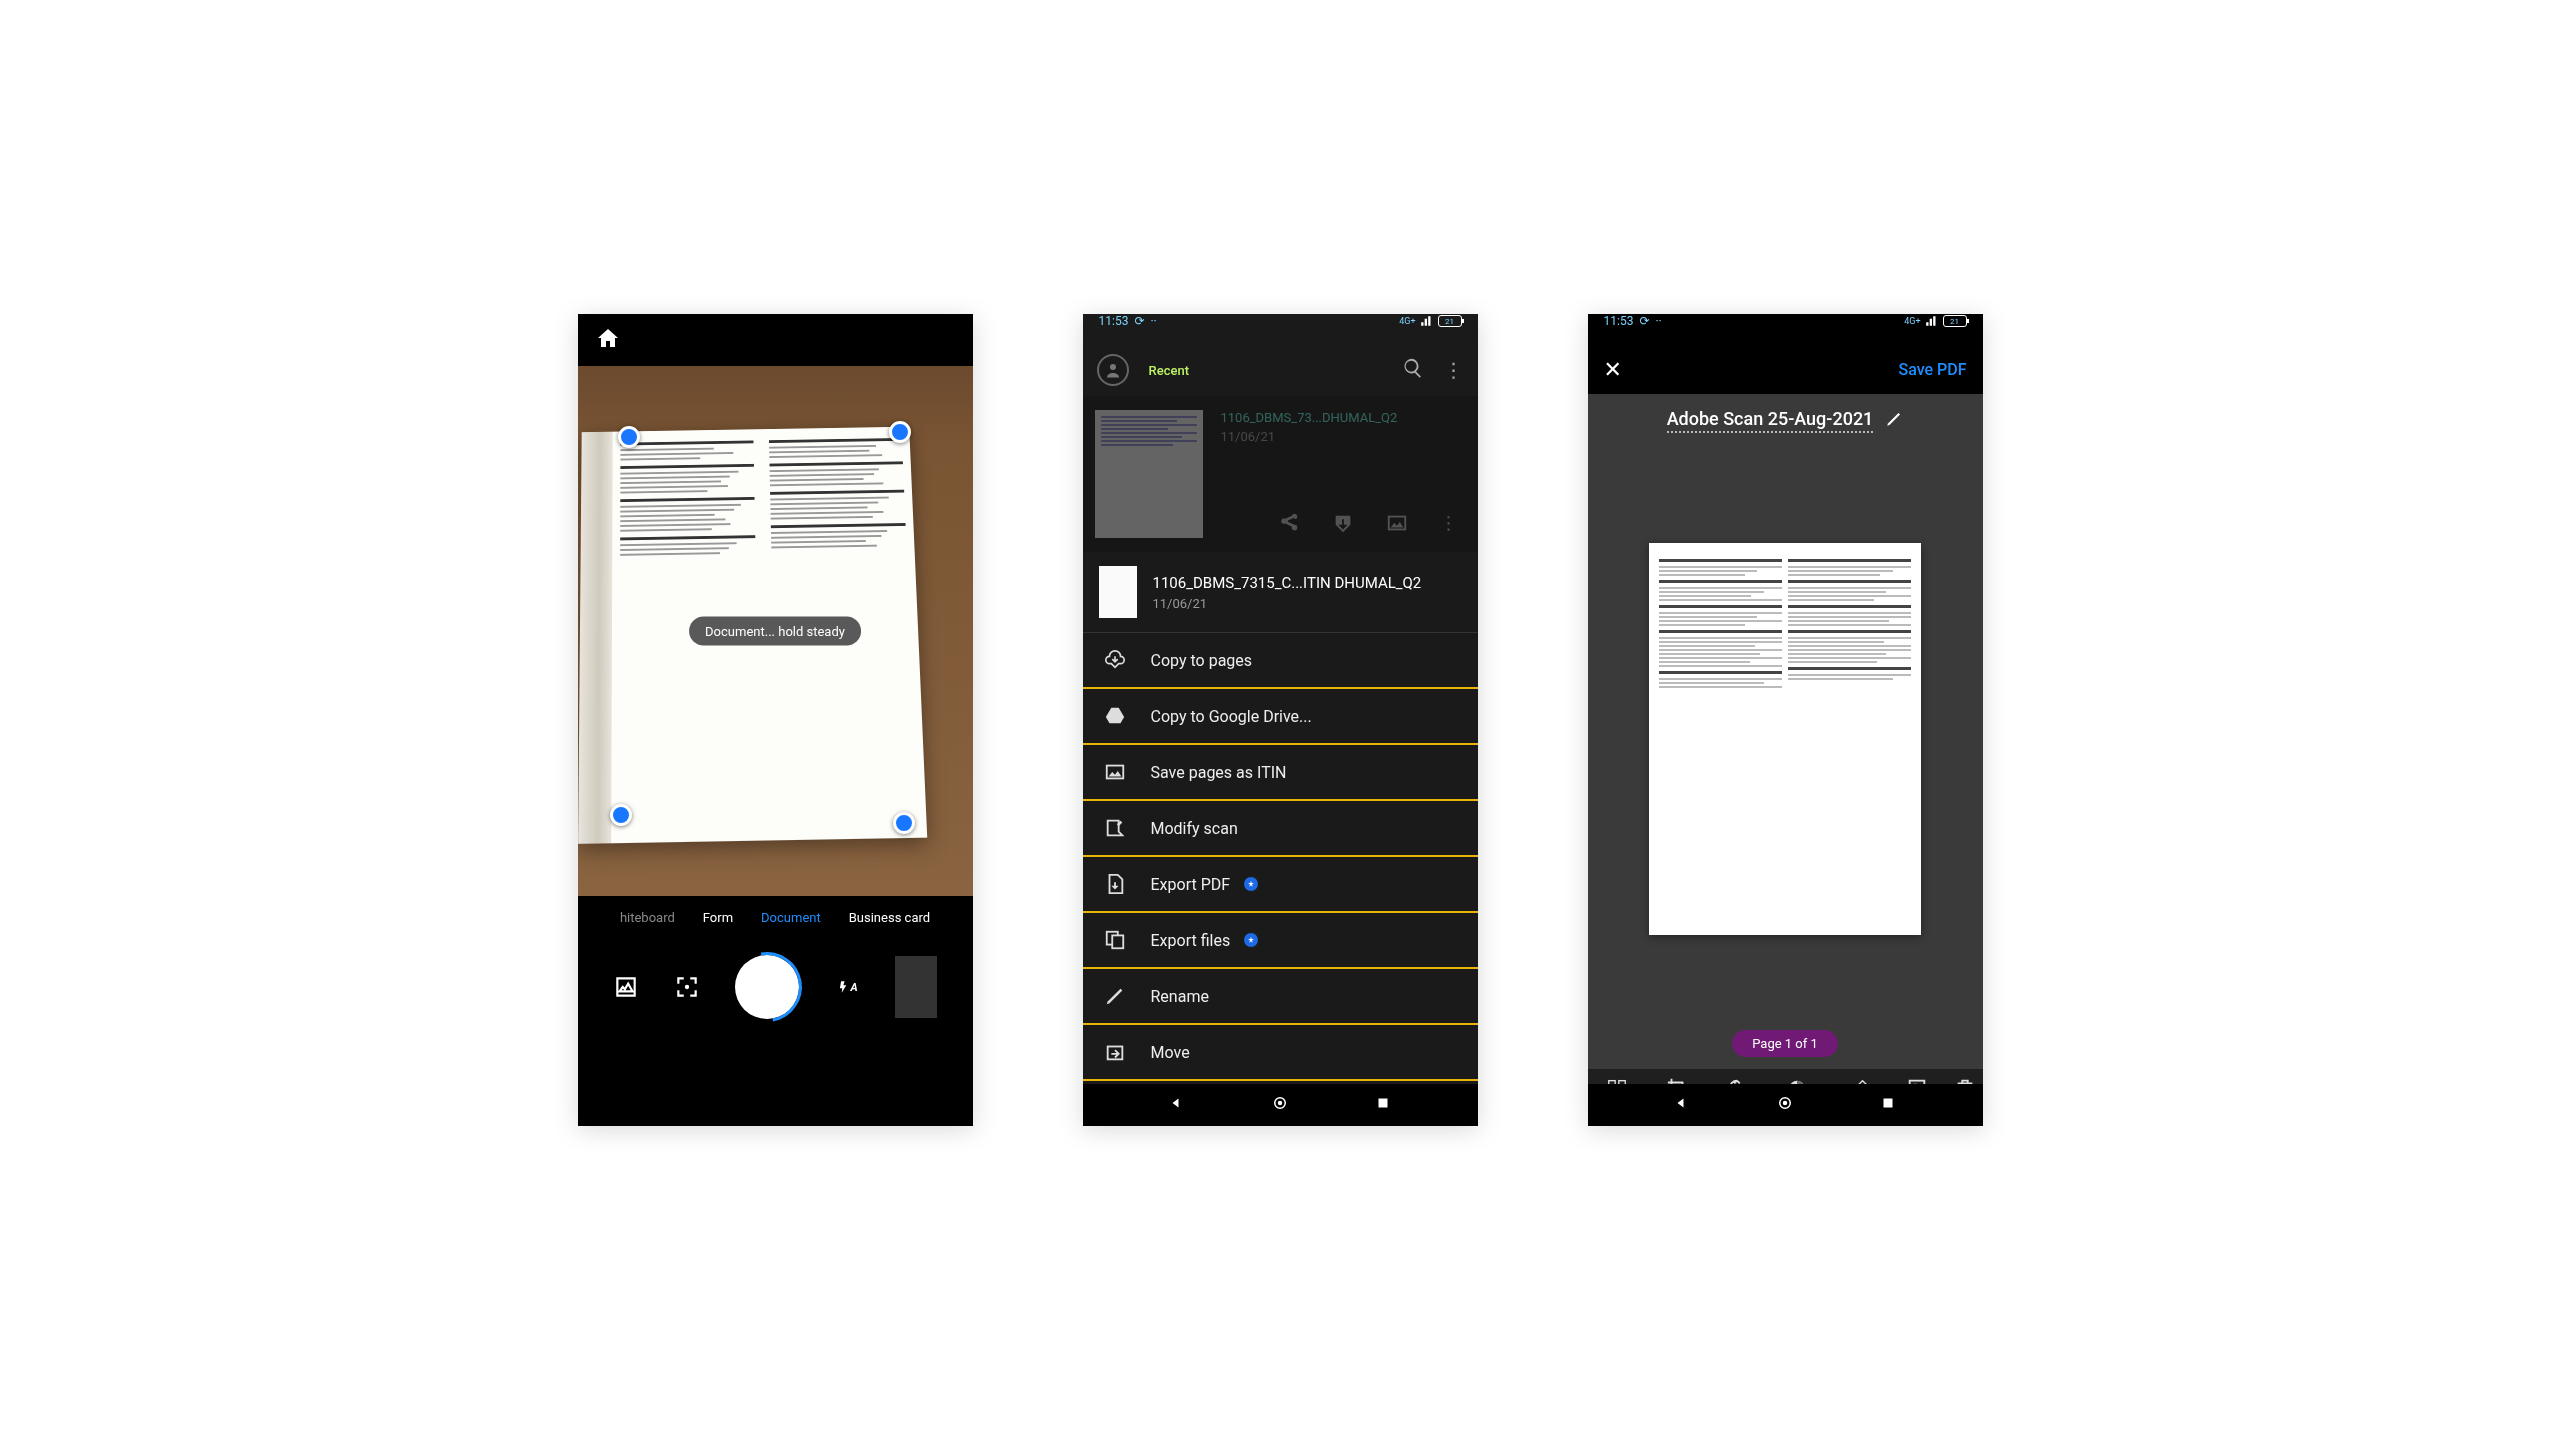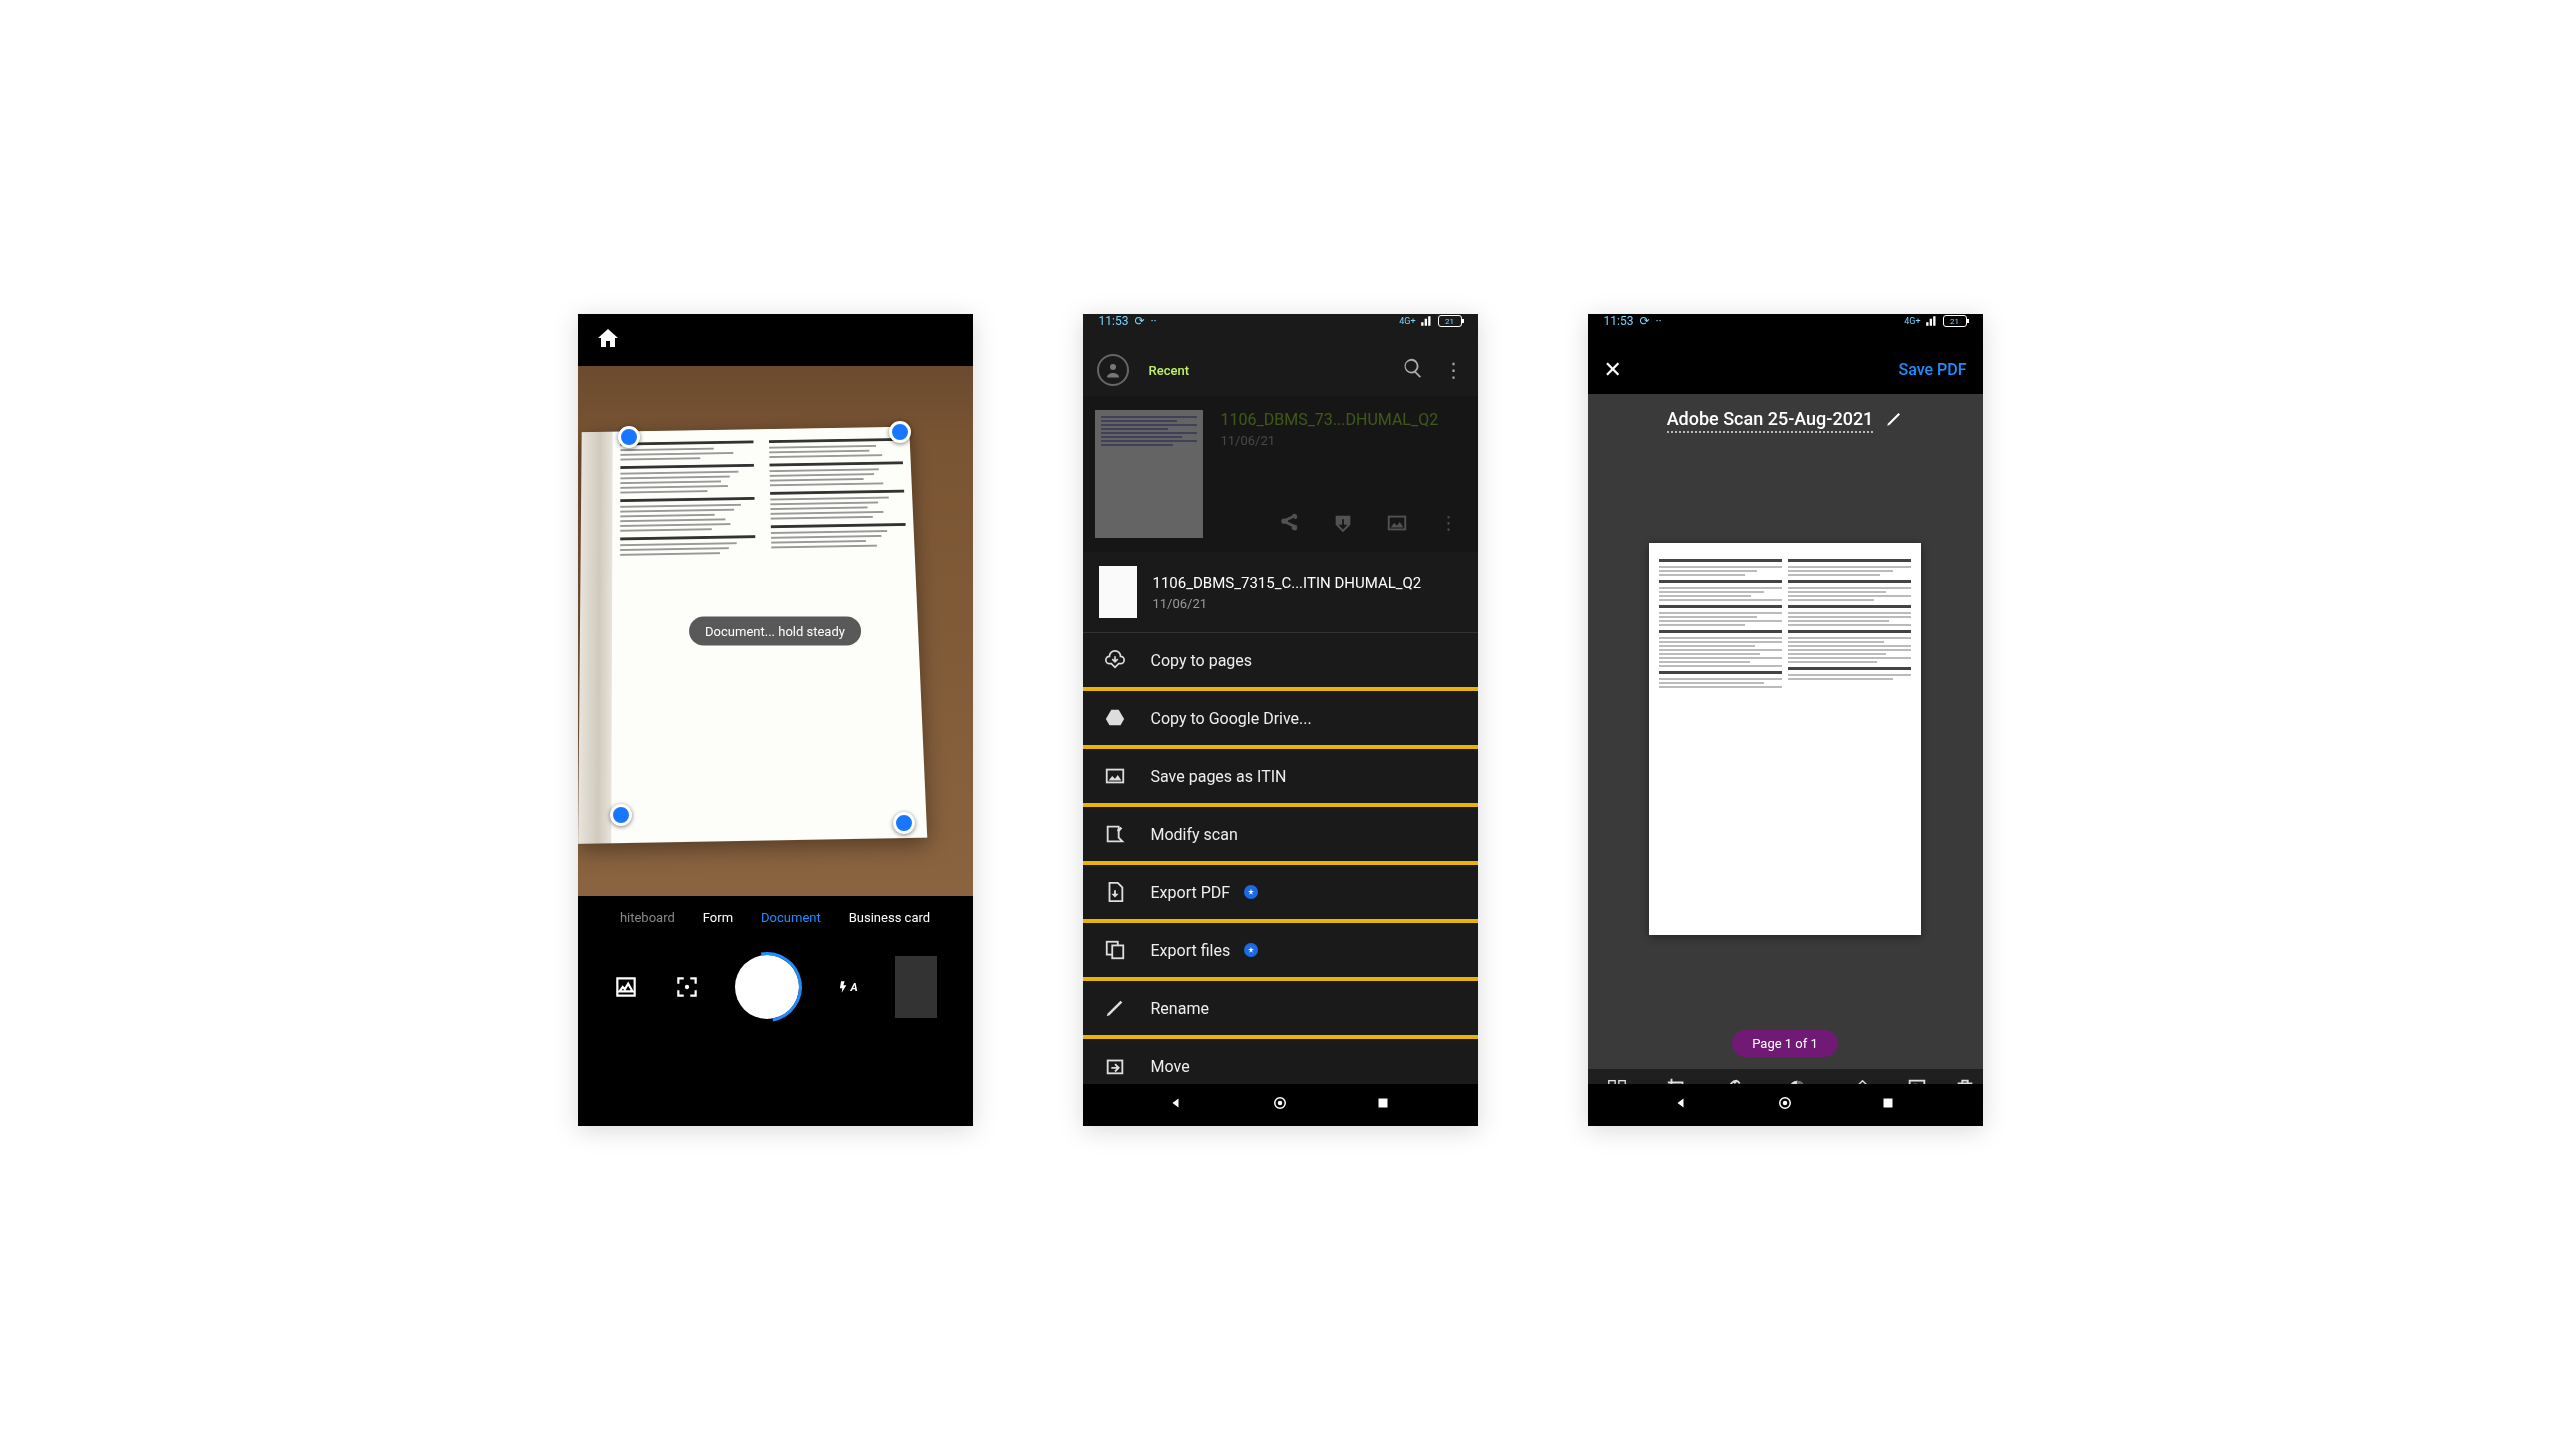--- a/index.html
+++ b/index.html
@@ -36,29 +36,29 @@
     .p2 .statusbar .left, .p3 .statusbar .left { display:flex; align-items:center; gap:6px; }
     .p2 .statusbar .right, .p3 .statusbar .right { display:flex; align-items:center; gap:4px; }
     .p2 .toolbar { height: 52px; display:flex; align-items:center; padding: 0 14px; gap: 20px; }
     .p2 .toolbar .avatar { width: 32px; height: 32px; border: 2px solid #666; border-radius: 50%; display:flex; align-items:center; justify-content:center; }
     .p2 .toolbar .title { flex:1; color:#bef264; font-size:13px; font-weight:500; }
     .p2 .card { padding: 14px 16px 14px 12px; display:flex; gap: 18px; }
     .p2 .card.dim { opacity: 0.35; background:#111; }
     .p2 .thumb { width: 108px; height: 128px; background: #eee; display:flex; flex-direction:column; padding: 6px; gap:2px; }
     .p2 .thumb .tln { height:2px; background:#8888cc; }
     .p2 .card-body { flex:1; display:flex; flex-direction:column; }
-    .p2 .file-name { color:#84cc16; font-size:16px; }
+    .p2 .file-name { color:#5eead4; font-size:13px; }
     .p2 .file-date { color:#999; font-size:13px; margin-top:4px; }
     .p2 .card-actions { display:flex; gap: 32px; margin-top:auto; justify-content:flex-end; padding-right:4px; }
     .p2 .card-actions svg { width:22px; height:22px; fill:#bbb; }
     .p2 .current-file { padding: 14px 16px; display:flex; gap:16px; align-items:center; border-bottom:1px solid #333; }
     .p2 .current-file .sthumb { width:38px; height:52px; background:#fafafa; }
     .p2 .current-file .info { flex:1; }
     .p2 .menu { flex:1; }
-    .p2 .menu-item { display:flex; align-items:center; gap:24px; padding: 15px 20px; border-top: 4px solid #eab308; }
+    .p2 .menu-item { display:flex; align-items:center; gap:24px; padding: 15px 20px; border-top: 2px solid #eab308; }
     .p2 .menu-item:first-child { border-top:none; }
     .p2 .menu-item .mi-icon { width:24px; height:24px; display:flex; align-items:center; justify-content:center; }
     .p2 .menu-item .mi-icon svg { width:22px; height:22px; fill:#ddd; }
     .p2 .menu-item .mi-label { color:#eee; font-size:16px; }
     .p2 .menu-item .badge { width:14px; height:14px; border-radius:50%; background:#1d6ae5; display:flex; align-items:center; justify-content:center; margin-left:-10px; }
     .p2 .navbar, .p3 .navbar { position:absolute; bottom:0; left:0; right:0; height:42px; display:flex; align-items:center; justify-content:space-evenly; background:#000; }
     .p2 .navbar svg, .p3 .navbar svg { width:18px; height:18px; fill:#fff; }
     
     
     .p3 { background: #3a3a3a; }

